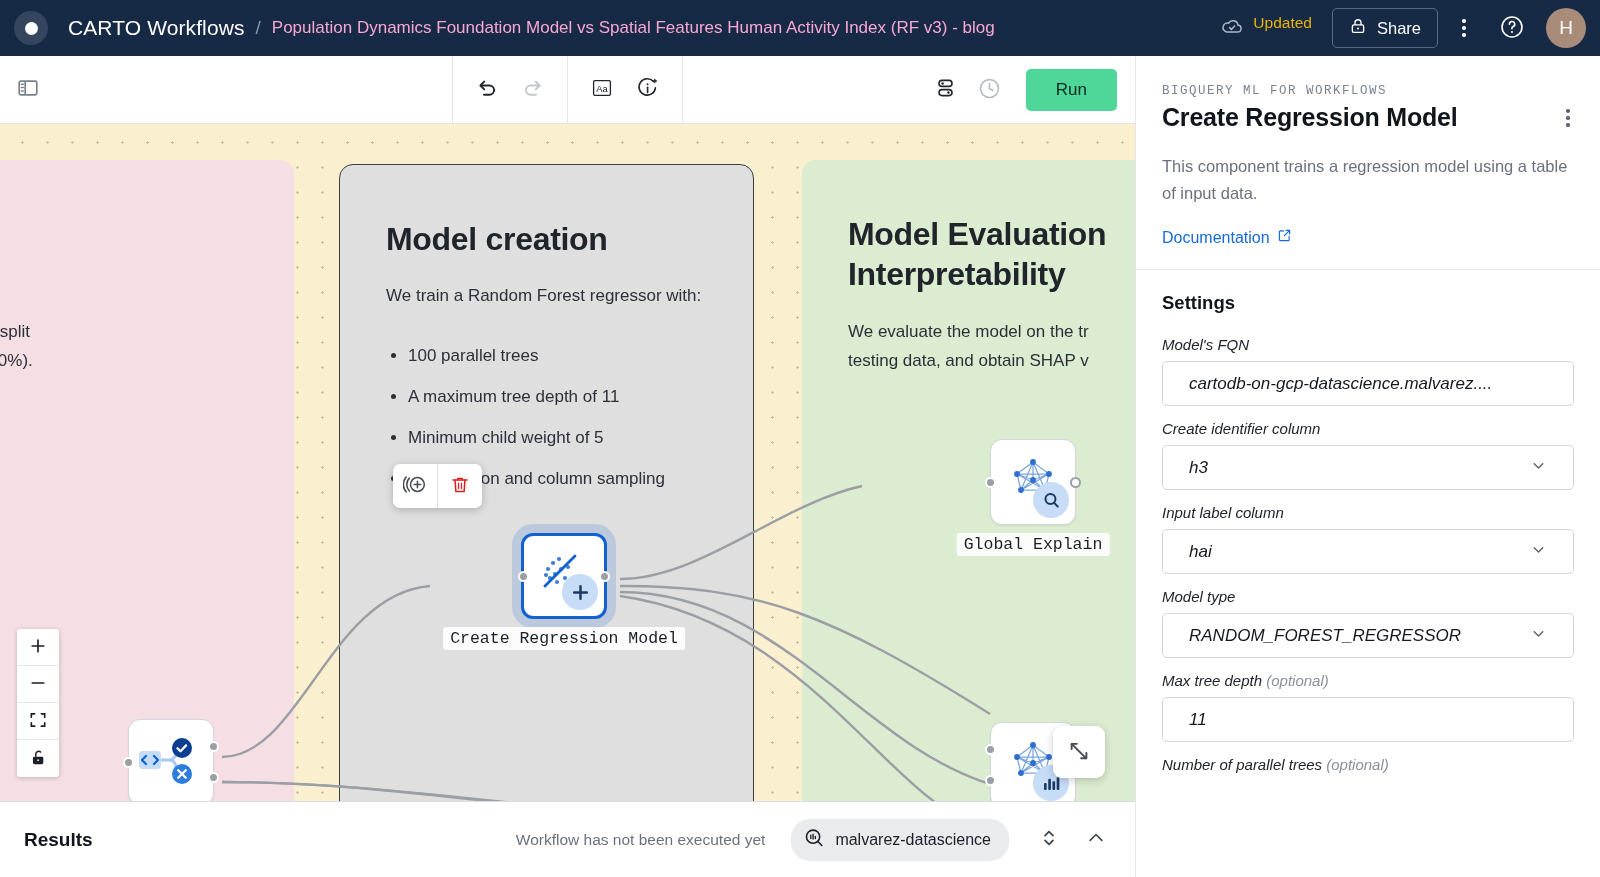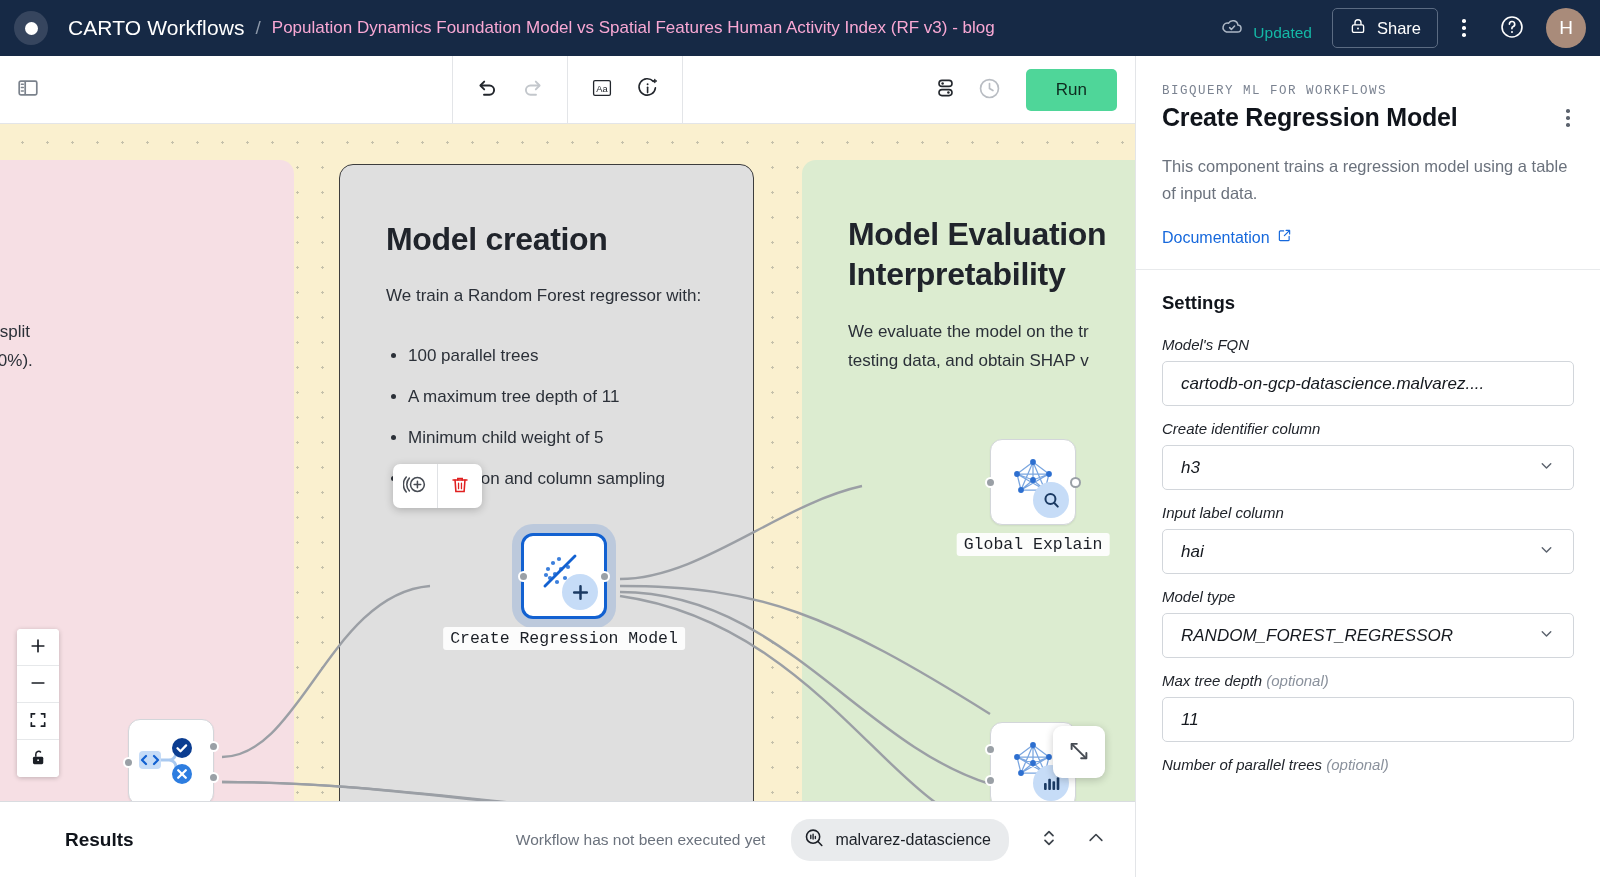--- a/index.html
+++ b/index.html
@@ -22,21 +22,21 @@
     flex: 0 0 auto;
   }
   .logo-dot i { width: 13px; height: 13px; border-radius: 50%; background: #fff; display: block; }
   .brand { font-size: 21px; font-weight: 400; margin-left: 20px; letter-spacing: .1px; white-space: nowrap; }
   .slash { margin: 0 11px; color: #8b97a8; font-size: 19px; }
   .doc-title {
     font-size: 17px; color: #f9a8d4; white-space: nowrap; overflow: hidden;
     text-overflow: ellipsis; max-width: 840px;
   }
   .topbar-right { margin-left: auto; display: flex; align-items: center; gap: 4px; }
-  .updated { display: flex; align-items: flex-end; gap: 9px; color: #14b8a6; font-size: 15.5px; margin-right: 16px; white-space: nowrap; }
+  .updated { display: flex; align-items: flex-start; gap: 9px; color: #eab308; font-size: 15.5px; margin-right: 16px; white-space: nowrap; }
   .share-btn {
     display: flex; align-items: center; gap: 10px;
     border: 1px solid #5b6b82; border-radius: 5px;
     padding: 8px 16px 8px 16px; font-size: 16.5px; color: #fff; background: transparent;
     cursor: pointer; white-space: nowrap;
   }
   .icon-btn {
     width: 44px; height: 44px; border-radius: 6px; display: flex;
     align-items: center; justify-content: center; cursor: pointer; background: transparent; border: 0;
   }
@@ -165,34 +165,34 @@
     display: inline-flex; align-items: center; gap: 7px; margin-top: 22px;
     color: #1668dc; font-size: 16px; text-decoration: none; cursor: pointer;
   }
   .rp-settings { padding: 22px 26px 0 26px; }
   .rp-sec-title { font-size: 18.5px; font-weight: 700; color: #10141b; margin-bottom: 22px; }
   .field { margin-bottom: 14px; font-style: italic; }
   .field-label { font-size: 15px; color: #20242b; margin-bottom: 8px; }
   .field-label .opt { color: #8a919c; }
   .field-ctl {
     height: 45px; border: 1px solid #d2d6db; border-radius: 5px;
-    display: flex; align-items: center; padding: 0 18px;
+    display: flex; align-items: center; padding: 0 26px;
     font-size: 17px; color: #15191f; background: #fff;
     overflow: hidden; white-space: nowrap; cursor: pointer;
   }
   .field-ctl .val { overflow: hidden; text-overflow: ellipsis; white-space: nowrap; flex: 1; }
   .chev { margin-left: auto; color: #5c636e; flex: 0 0 auto; }
 
   
   .bottombar {
     position: absolute; left: 0; bottom: 0; width: 1135px; height: 76px;
     background: #fff; border-top: 1px solid #d9dce0; display: flex;
     align-items: center; padding: 0 24px; z-index: 36;
   }
-  .results-title { font-size: 19px; font-weight: 700; color: #10141b; margin-left: 41px; }
+  .results-title { font-size: 19px; font-weight: 700; color: #10141b; }
   .bb-status { margin-left: auto; font-size: 15.5px; color: #6b727d; }
   .bq-pill {
     display: flex; align-items: center; gap: 10px; background: #e9ebed;
     border-radius: 19px; padding: 8px 18px 8px 12px; margin-left: 26px;
     font-size: 16px; color: #1b1f26; cursor: pointer; white-space: nowrap;
   }
   .bb-arrows { display: flex; align-items: center; gap: 18px; margin-left: 26px; }
   .bb-arrows button { border: 0; background: transparent; cursor: pointer; display: flex; align-items: center; justify-content: center; padding: 4px; }
 </style>
 </head>

